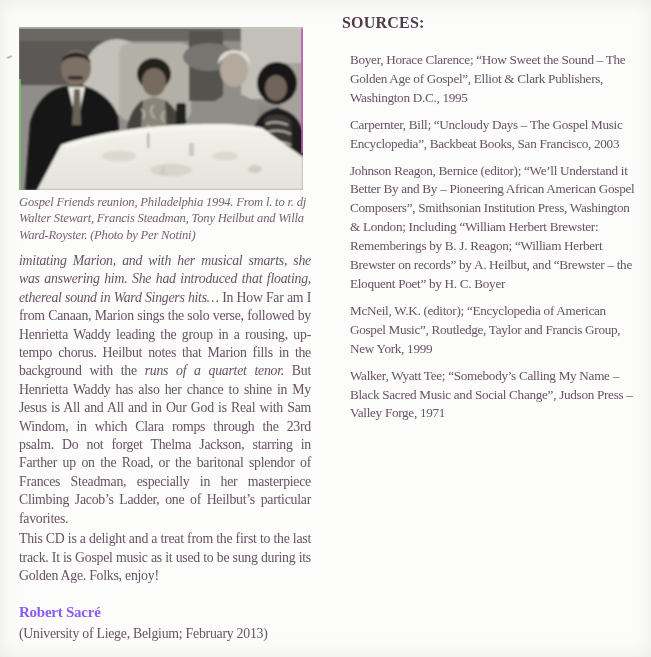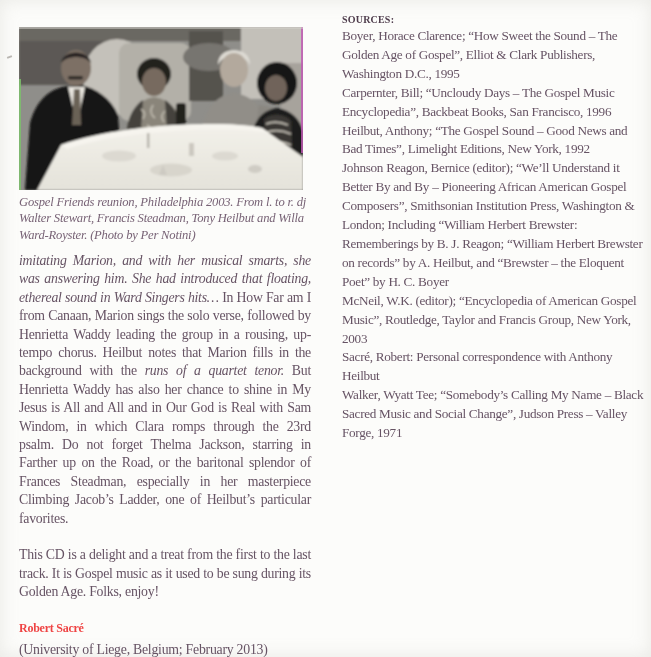--- a/index.html
+++ b/index.html
@@ -44,48 +44,48 @@
     position: absolute;
     left: 19px; top: 252px;
     width: 292px;
     font-size: 13.8px;
     line-height: 18.4px;
     letter-spacing: -0.25px;
     color: #665364;
     text-align: justify;
   }
   .article p { margin: 0; }
-  .article p + p { margin-top: 18px; }
+  .article p + p { margin-top: 2px; }
   .article .it { font-style: italic; }
   .signature { margin-top: 18px; }
   .signature .sig-name {
     font-weight: bold;
-    color: #ef4444;
-    font-size: 12px;
+    color: #8b5cf6;
+    font-size: 15px;
   }
   .signature .sig-affil {
     font-size: 13.8px;
     margin-top: 3px;
   }
   
   .sources {
     position: absolute;
     left: 342px; top: 14px;
     width: 302px;
     color: #665364;
   }
   .sources-heading {
     font-weight: bold;
-    font-size: 10px;
+    font-size: 16px;
     letter-spacing: 0.2px;
     color: #4e3c4c;
-    margin: 0 0 2px 0;
+    margin: 0 0 19px 0;
   }
   .source-entry {
-    margin: 0;
+    margin: 8px;
     font-size: 13.2px;
     line-height: 18.9px;
     letter-spacing: -0.3px;
   }
 </style>
 </head>
 <body>
 
 <div class="page">
 
@@ -162,37 +162,35 @@
         <rect x="128" y="106" width="2.4" height="15" fill="#b5b2aa"></rect>
         <path d="M 140 148 l 4 -10 l 4 10 Z" fill="#cac7bf" opacity="0.8"></path>
       </g>
 
       <rect x="0" y="52" width="2" height="111" fill="#7dc06b" opacity="0.85"></rect>
       <rect x="282" y="0" width="2" height="126" fill="#c257b5" opacity="0.8"></rect>
       <rect x="0" y="0" width="284" height="2" fill="#d8d6d0" opacity="0.5"></rect>
     </svg>
   </div>
 
-  <div class="caption">Gospel Friends reunion, Philadelphia 2003. From l. to r. dj Walter Stewart, Francis Steadman, Tony Heilbut and Willa Ward-Royster. (Photo by Per Notini)</div>
+  <div class="caption">Gospel Friends reunion, Philadelphia 1994. From l. to r. dj Walter Stewart, Francis Steadman, Tony Heilbut and Willa Ward-Royster. (Photo by Per Notini)</div>
 
   <div class="article">
     <p><span class="it">imitating Marion, and with her musical smarts, she was answering him. She had introduced that floating, ethereal sound in Ward Singers hits… </span><span>In How Far am I from Canaan, Marion sings the solo verse, followed by Henrietta Waddy leading the group in a rousing, up-tempo chorus. Heilbut notes that Marion fills in the background with the </span><span class="it">runs of a quartet tenor.</span><span> But Henrietta Waddy has also her chance to shine in My Jesus is All and All and in Our God is Real with Sam Windom, in which Clara romps through the 23rd psalm. Do not forget Thelma Jackson, starring in Farther up on the Road, or the baritonal splendor of Frances Steadman, especially in her masterpiece Climbing Jacob’s Ladder, one of Heilbut’s particular favorites.</span></p>
     <p>This CD is a delight and a treat from the first to the last track. It is Gospel music as it used to be sung during its Golden Age. Folks, enjoy!</p>
     <div class="signature">
       <div class="sig-name">Robert Sacré</div>
       <div class="sig-affil">(University of Liege, Belgium; February 2013)</div>
     </div>
   </div>
 
   <div class="sources">
     <p class="sources-heading">SOURCES:</p>
     <div>
         <p class="source-entry">Boyer, Horace Clarence; “How Sweet the Sound – The Golden Age of Gospel”, Elliot &amp; Clark Publishers, Washington D.C., 1995</p>
-        <p class="source-entry">Carpernter, Bill; “Uncloudy Days – The Gospel Music Encyclopedia”, Backbeat Books, San Francisco, 1996</p>
-        <p class="source-entry">Heilbut, Anthony; “The Gospel Sound – Good News and Bad Times”, Limelight Editions, New York, 1992</p>
+        <p class="source-entry">Carpernter, Bill; “Uncloudy Days – The Gospel Music Encyclopedia”, Backbeat Books, San Francisco, 2003</p>
         <p class="source-entry">Johnson Reagon, Bernice (editor); “We’ll Understand it Better By and By – Pioneering African American Gospel Composers”, Smithsonian Institution Press, Washington &amp; London; Including “William Herbert Brewster: Rememberings by B. J. Reagon; “William Herbert Brewster on records” by A. Heilbut, and “Brewster – the Eloquent Poet” by H. C. Boyer</p>
-        <p class="source-entry">McNeil, W.K. (editor); “Encyclopedia of American Gospel Music”, Routledge, Taylor and Francis Group, New York, 2003</p>
-        <p class="source-entry">Sacré, Robert: Personal correspondence with Anthony Heilbut</p>
+        <p class="source-entry">McNeil, W.K. (editor); “Encyclopedia of American Gospel Music”, Routledge, Taylor and Francis Group, New York, 1999</p>
         <p class="source-entry">Walker, Wyatt Tee; “Somebody’s Calling My Name – Black Sacred Music and Social Change”, Judson Press – Valley Forge, 1971</p>
       </div>
   </div>
 
 </div>
 
 </body></html>

